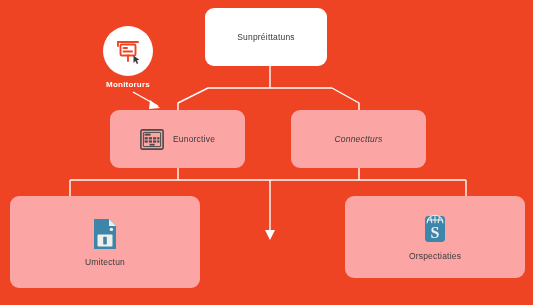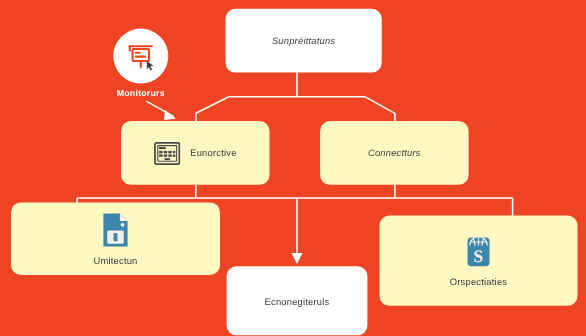--- a/index.html
+++ b/index.html
@@ -13,34 +13,34 @@
   #lines { position:absolute; left:0; top:0; width:533px; height:305px; pointer-events:none; }
 
   .node {
     position:absolute;
     border-radius:9px;
     display:flex;
     align-items:center;
     justify-content:center;
   }
   .node.white { background:#ffffff; }
-  .node.tint  { background:#fef9c3; }
+  .node.tint  { background:#fca5a5; }
 
   .node-label {
     color:#3a3a3a;
     font-size:8.5px;
     letter-spacing:.2px;
     white-space:nowrap;
   }
 
   
-  #n-root      { left:205px; top:8px;   width:142px; height:58px;font-style:italic; }
+  #n-root      { left:205px; top:8px;   width:122px; height:58px; }
   #n-exec      { left:110px; top:110px; width:135px; height:58px; }
   #n-conn      { left:291px; top:110px; width:135px; height:58px;font-style:italic; }
-  #n-doc       { left:10px;  top:184px; width:190px; height:66px; }
+  #n-doc       { left:10px;  top:196px; width:190px; height:92px; }
   #n-white2    { left:206px; top:242px; width:128px; height:63px; }
   #n-shop      { left:345px; top:196px; width:180px; height:82px; }
 
   
   .row { display:flex; align-items:center; gap:9px; }
 
   
   .stack { display:flex; flex-direction:column; align-items:center; gap:7px; }
 
   
@@ -141,23 +141,20 @@
         <path d="M2,1 L17,1 L24,8 L24,31 L2,31 Z" fill="#3d86ab"></path>
         <path d="M17,1 L17,8 L24,8 Z" fill="#f2efe9"></path>
         <circle cx="19.4" cy="11.4" r="1.7" fill="#f2efe9"></circle>
         <rect x="5.5" y="16.5" width="15" height="12" rx="1" fill="#f2efe9"></rect>
         <rect x="11.2" y="18.8" width="3.6" height="7.6" rx="0.6" fill="#3d86ab"></rect>
       </svg>
       <span class="node-label">Umitectun</span>
     </div>
   </div>
 
-  <div class="node white" id="n-white2">
-    <span class="node-label">Ecnonegiteruls</span>
-  </div>
 
   <div class="node tint" id="n-shop">
     <div class="stack">
       <svg width="26" height="30" viewBox="0 0 26 30">
         <rect x="3" y="2" width="20" height="26" rx="3.4" fill="#3d86ab"></rect>
         <g stroke="#f2efe9" stroke-width="1.1" fill="none">
           <path d="M5,9.2 A8,8 0 0 1 21,9.2"></path>
           <path d="M13,2.2 L13,9.2"></path>
           <path d="M8.6,3.2 L9.9,9.2"></path>
           <path d="M17.4,3.2 L16.1,9.2"></path>

